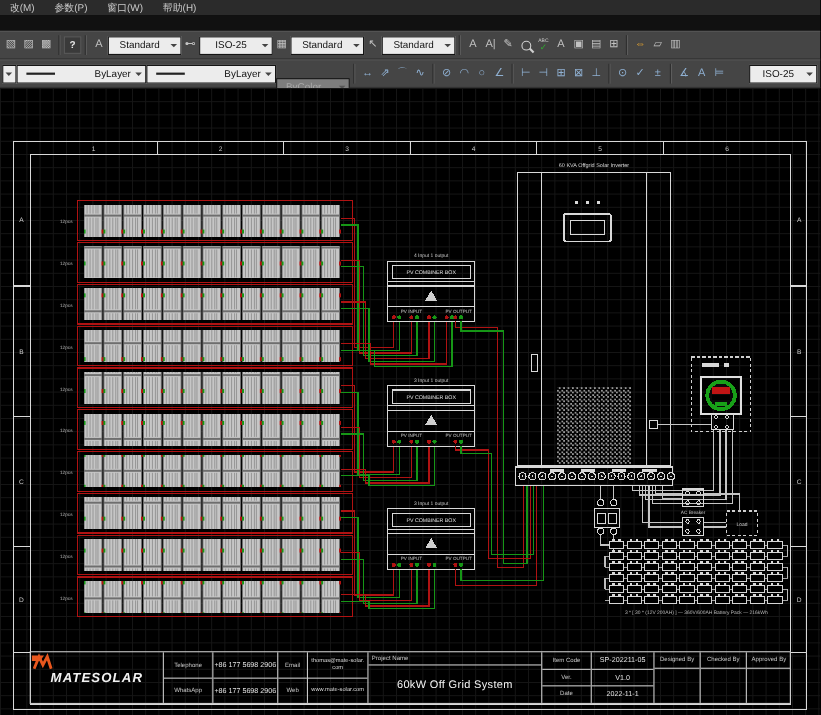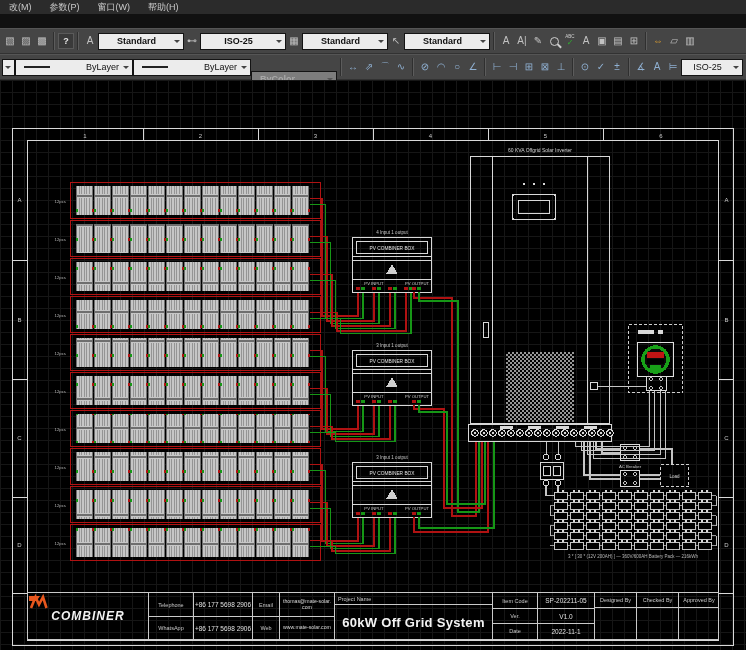--- a/index.html
+++ b/index.html
@@ -23,21 +23,21 @@
            display:flex;align-items:center;justify-content:center;color:#e5e5e5;font-size:9px;font-weight:bold;}
   .i-mag{width:7px;height:7px;border:1.5px solid #cfcfcf;border-radius:50%;position:relative;display:block;}
   .i-mag::after{content:"";position:absolute;width:5px;height:1.5px;background:#cfcfcf;
                 transform:rotate(45deg);right:-4px;bottom:-2px;}
   .tbsep{width:0;height:18px;border-left:1px solid #2f2f2f;border-right:1px solid #5c5c5c;margin:0 3px;flex:0 0 auto;}
   .dd{height:17px;background:#ececec;border:1px solid #141414;display:flex;align-items:center;
       justify-content:center;position:relative;font-size:9px;color:#111;box-sizing:border-box;
       padding:0 13px 0 4px;flex:0 0 auto;cursor:default;}
   .dd::after{content:"";position:absolute;right:3px;top:6px;border:3px solid transparent;border-top-color:#444;}
   .dd .swatch{width:26px;height:2px;background:#222;margin-right:5px;flex:0 0 auto;}
-  .dd.w86{width:86px;font-weight:bold;}
+  .dd.w86{width:67px;}
   .dd.w118{width:118px;justify-content:space-between;padding-left:8px;}
   .dd.dis{background:#7d7d7d;color:#a8a8a8;justify-content:flex-start;padding-left:8px;margin-top:24px;}
   .dd.dis::after{border-top-color:#565656;}
   .dd.mini{width:13px;padding:0;}
   .dd.iso{width:62px;margin-left:auto;margin-right:1px;}
   
   .canvas{position:relative;width:746px;height:570px;background-color:#000;
     background-image:linear-gradient(to right,#161616 1px,transparent 1px),
                      linear-gradient(to bottom,#161616 1px,transparent 1px);
     background-size:12px 12px;}
@@ -49,21 +49,21 @@
   .tb-col{border-left:1px solid #c9c9c9;height:100%;box-sizing:border-box;flex:0 0 auto;}
   .tb-col:first-child{border-left:none;display:flex;align-items:center;justify-content:center;gap:4px;}
   .cell{display:flex;align-items:center;justify-content:center;text-align:center;box-sizing:border-box;overflow:hidden;}
   .h24{height:23px}.h16{height:15px}.h12{height:12px}.h36{height:34px}
   .bt{border-top:1px solid #c9c9c9}.bb{border-bottom:1px solid #c9c9c9}
   .w121{width:120px}.w45{width:45px}.w59{width:59px}.w27{width:27px}.w55{width:55px}
   .w158{width:158px}.w57{width:57px}.w42{width:42px}.w41{width:41px}
   .val{font-size:6.5px;color:#e0e0e0;}
   .mail{font-size:5.2px;line-height:1.15;color:#dcdcdc;word-break:break-all;padding:0 2px;}
   .proj-head{justify-content:flex-start;padding-left:3px;}
-  .proj-val{font-size:13px;color:#f4f4f4;letter-spacing:.3px;font-weight:bold;}
+  .proj-val{font-size:10px;color:#f4f4f4;letter-spacing:.3px;}
   .brand{font-size:12px;font-weight:bold;font-style:italic;color:#f2f2f2;letter-spacing:1px;}
 </style>
 </head>
 <body>
 
 <div class="app">
 
   <div class="menubar">
     <span class="menu-item">改(M)</span>
     <span class="menu-item">参数(P)</span>
@@ -658,21 +658,21 @@
           <text x="633" y="478" font-size="4.5" fill="#b8b8b8" text-anchor="middle">3 * [ 30 * (12V 200AH) ] — 360V/600AH Battery Pack — 216kWh</text>
         </g>
       </svg>
 
     <div class="titleblock">
       <div class="tb-col w121">
         <svg width="26" height="18" viewBox="0 0 26 18" aria-hidden="true">
           <polygon points="1,3 12,3 8.5,8 1,8" fill="#e8571e"></polygon>
           <path d="M3,15 L7.5,4 L11,11.5 L15,4 L18.5,15" stroke="#e8571e" stroke-width="2.6" fill="none"></path>
         </svg>
-        <span class="brand">COMBINER</span>
+        <span class="brand">MATESOLAR</span>
       </div>
       <div class="tb-col w45">
         <div class="cell h24">Telephone</div>
         <div class="cell h24 bt">WhatsApp</div>
       </div>
       <div class="tb-col w59">
         <div class="cell h24 val">+86 177 5698 2906</div>
         <div class="cell h24 bt val">+86 177 5698 2906</div>
       </div>
       <div class="tb-col w27">

